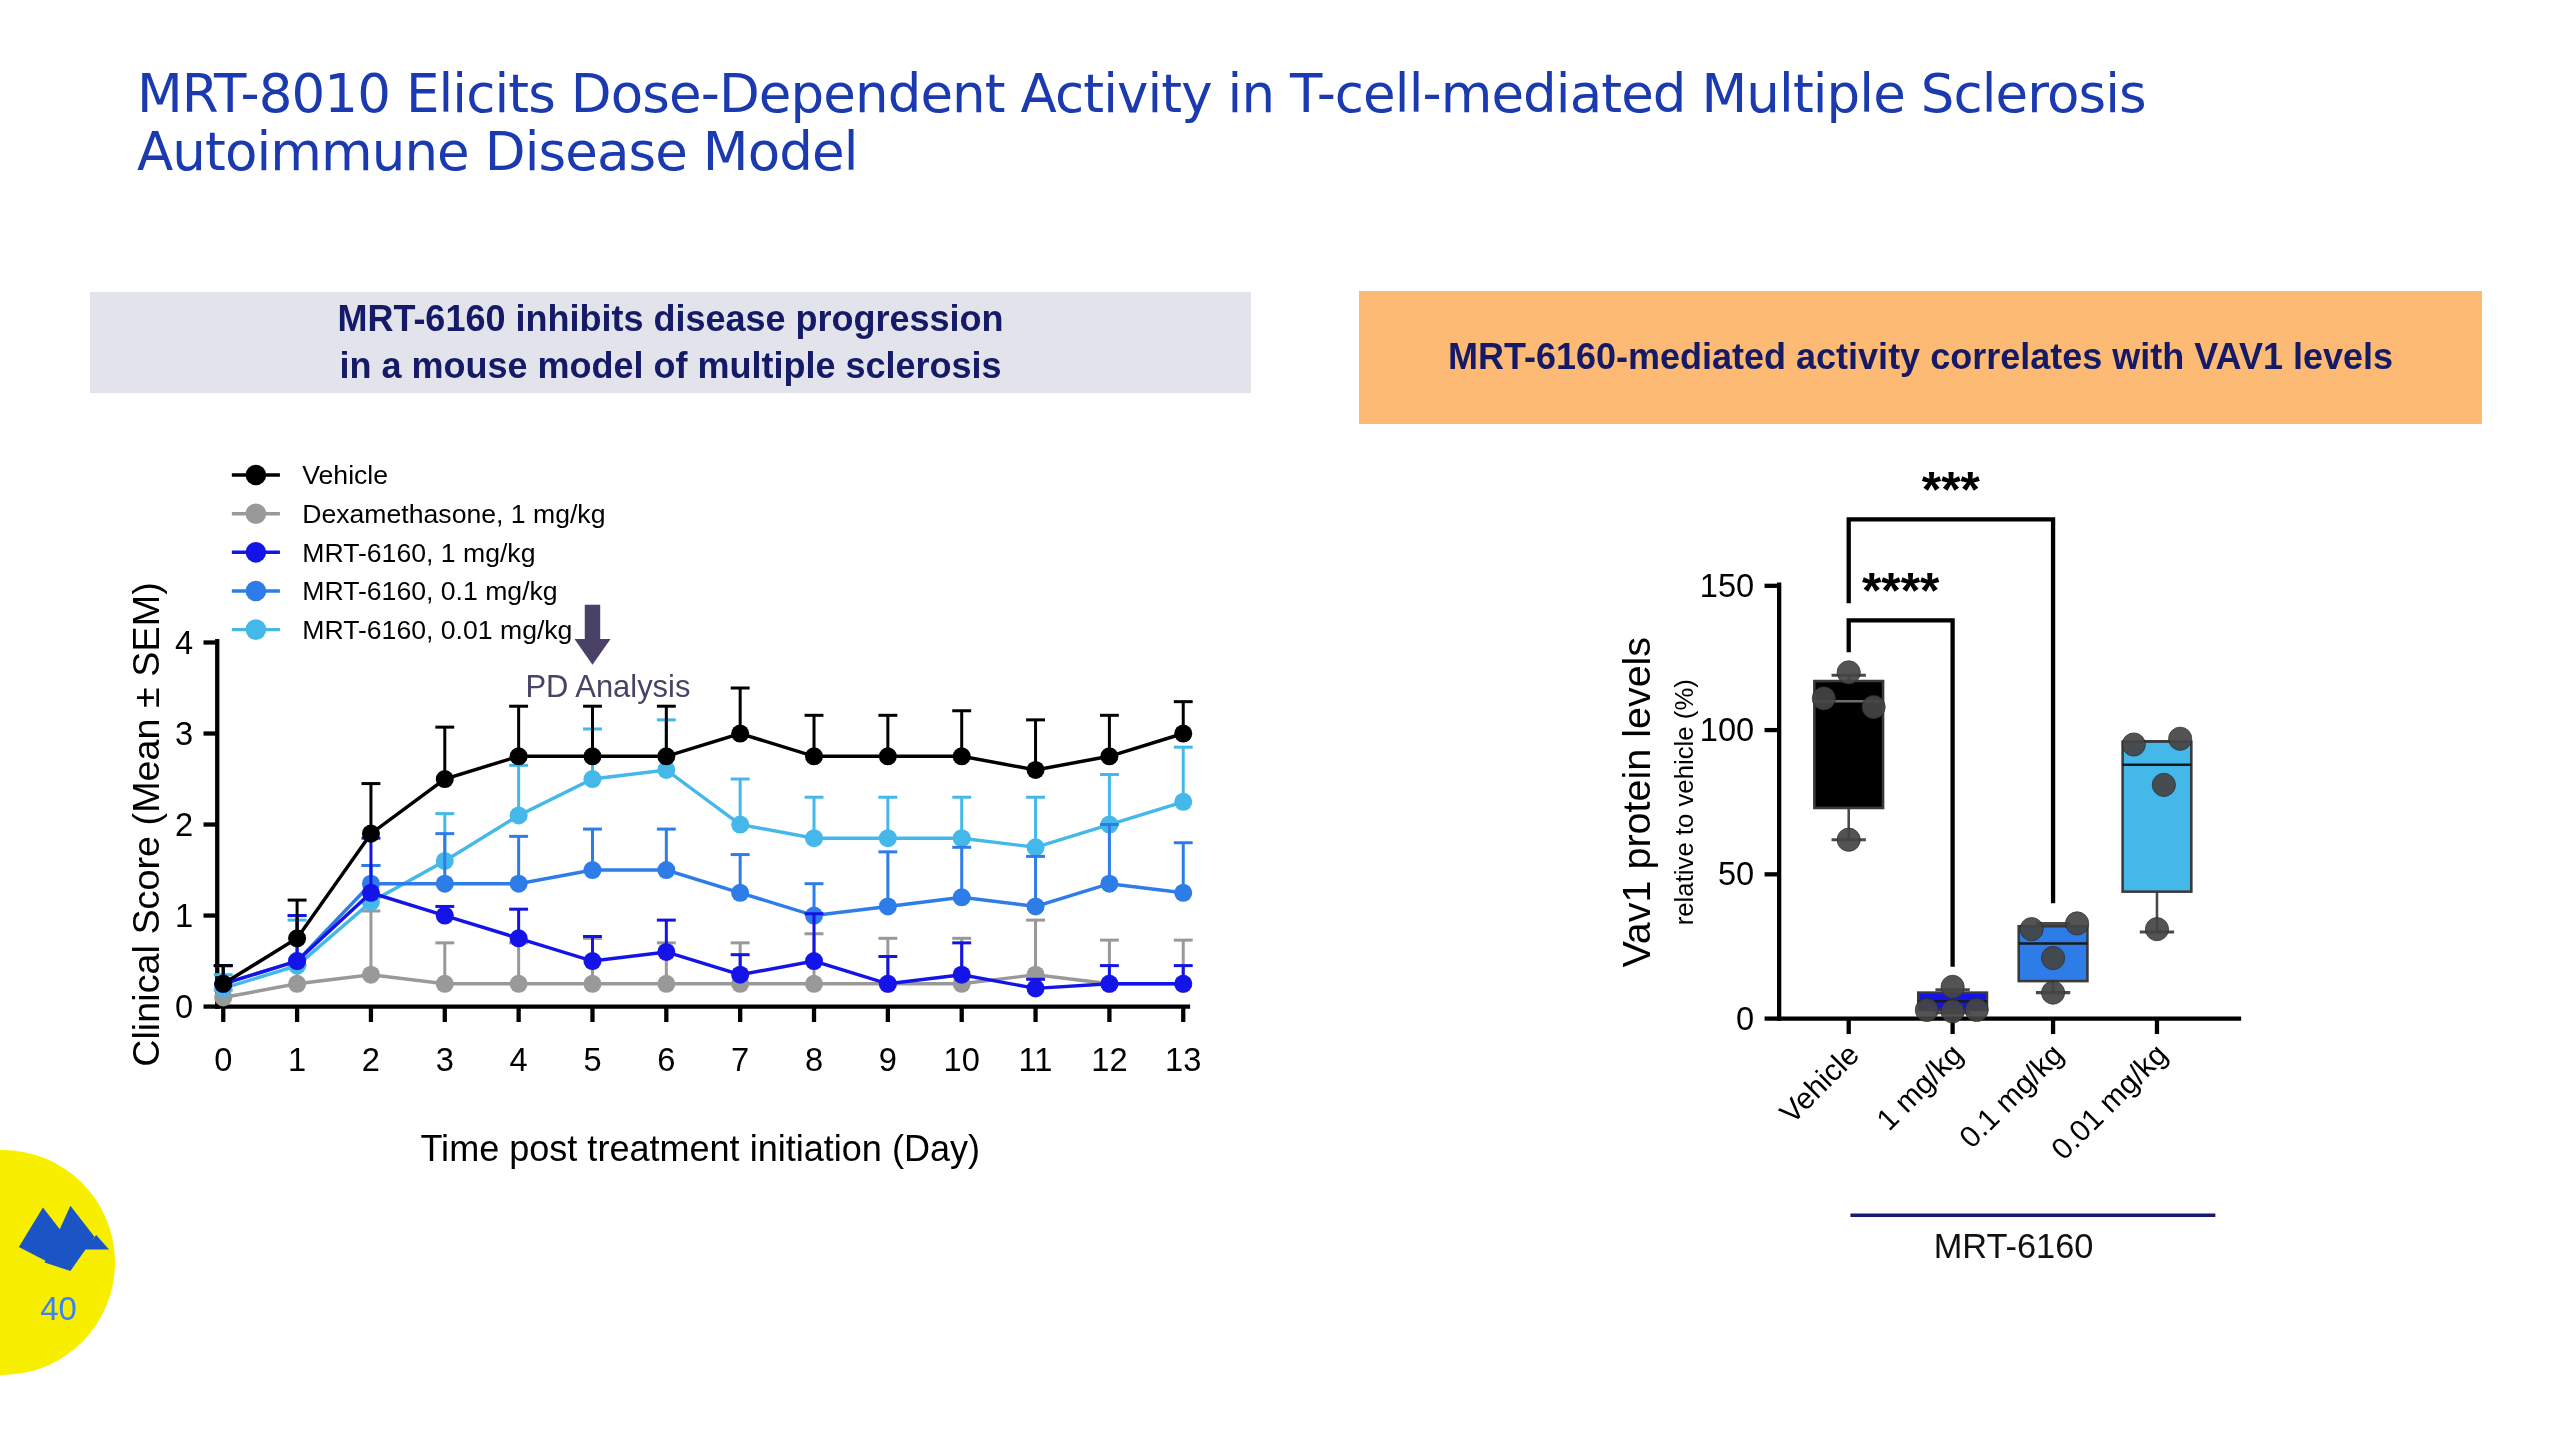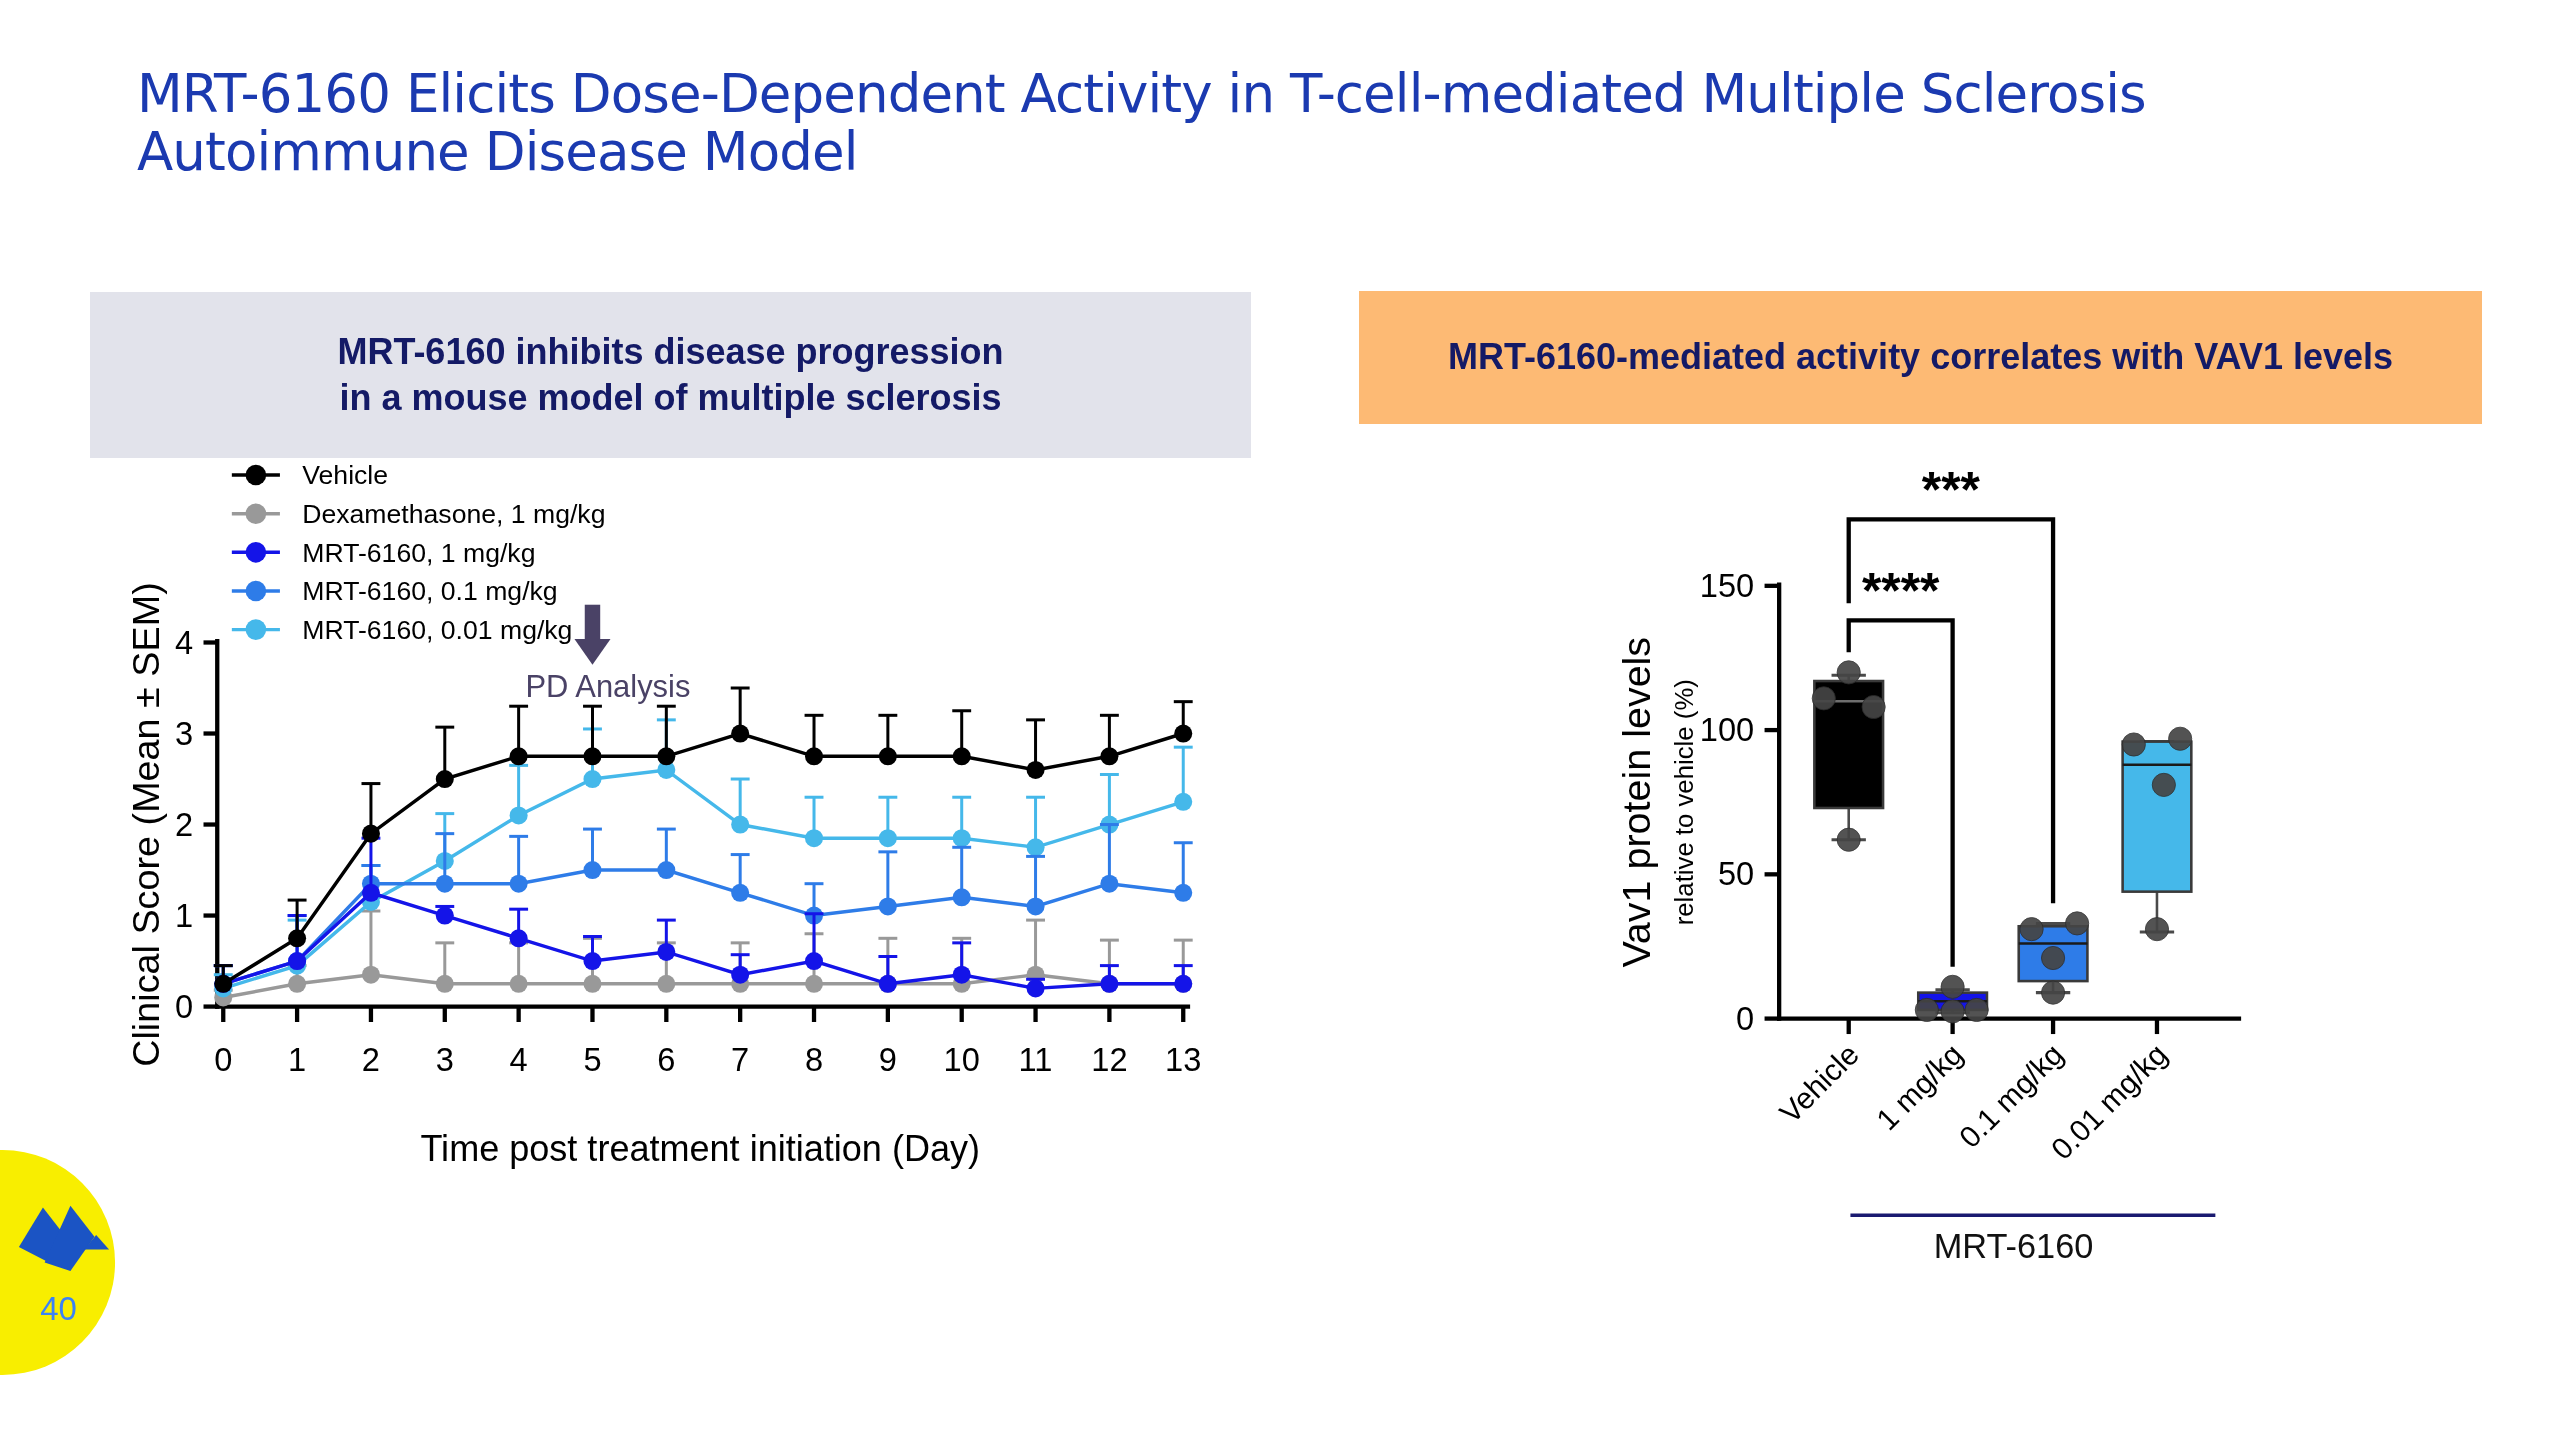--- a/index.html
+++ b/index.html
@@ -4,34 +4,34 @@
 <style>
   html,body{margin:0;padding:0;background:#fff;}
   #slide{position:relative;width:2576px;height:1449px;background:#ffffff;overflow:hidden;
          font-family:"Liberation Sans",sans-serif;}
   .title{position:absolute;left:137px;top:65px;width:2233px;
          font-family:"DejaVu Sans",sans-serif;font-size:53px;line-height:1.1;
          font-weight:400;letter-spacing:-0.9px;}
   .panel-header{position:absolute;display:flex;flex-direction:column;justify-content:center;
          align-items:center;text-align:center;
          font-family:"Liberation Sans",sans-serif;font-weight:bold;font-size:36px;line-height:1.28;}
-  .panel-header.left{left:90px;top:292px;width:1161px;height:166px;}
+  .panel-header.left{left:90px;top:292px;width:1161px;height:101px;}
   .panel-header.right{left:1359px;top:291px;width:1123px;height:133px;}
   .footer{position:absolute;left:687px;top:1314px;width:1271px;text-align:center;
          font-style:italic;font-weight:bold;font-size:36px;}
   .pagenum{position:absolute;left:31px;top:1290px;width:55px;text-align:center;font-size:33px;}
   svg{position:absolute;left:0;top:0;}
   text{font-family:"Liberation Sans",sans-serif;}
 </style>
 </head>
 <body>
 
 <div id="slide">
 
-  <div class="title" style="color: rgb(27, 58, 176);">MRT-6160 Elicits Dose-Dependent Activity in T-cell-mediated Multiple Sclerosis Autoimmune Disease Model</div>
+  <div class="title" style="color: rgb(27, 58, 176);">MRT-8010 Elicits Dose-Dependent Activity in T-cell-mediated Multiple Sclerosis Autoimmune Disease Model</div>
 
   <div class="panel-header left" style="background: rgb(226, 227, 235); color: rgb(20, 26, 102);">
     <span>MRT-6160 inhibits disease progression</span>
     <span>in a mouse model of multiple sclerosis</span>
   </div>
   <div class="panel-header right" style="background: #fdba74; color: rgb(20, 26, 102);">
     <span>MRT-6160-mediated activity correlates with VAV1 levels</span>
   </div>
 
   <svg id="charts" width="2576" height="1449" viewBox="0 0 3000 1687">

